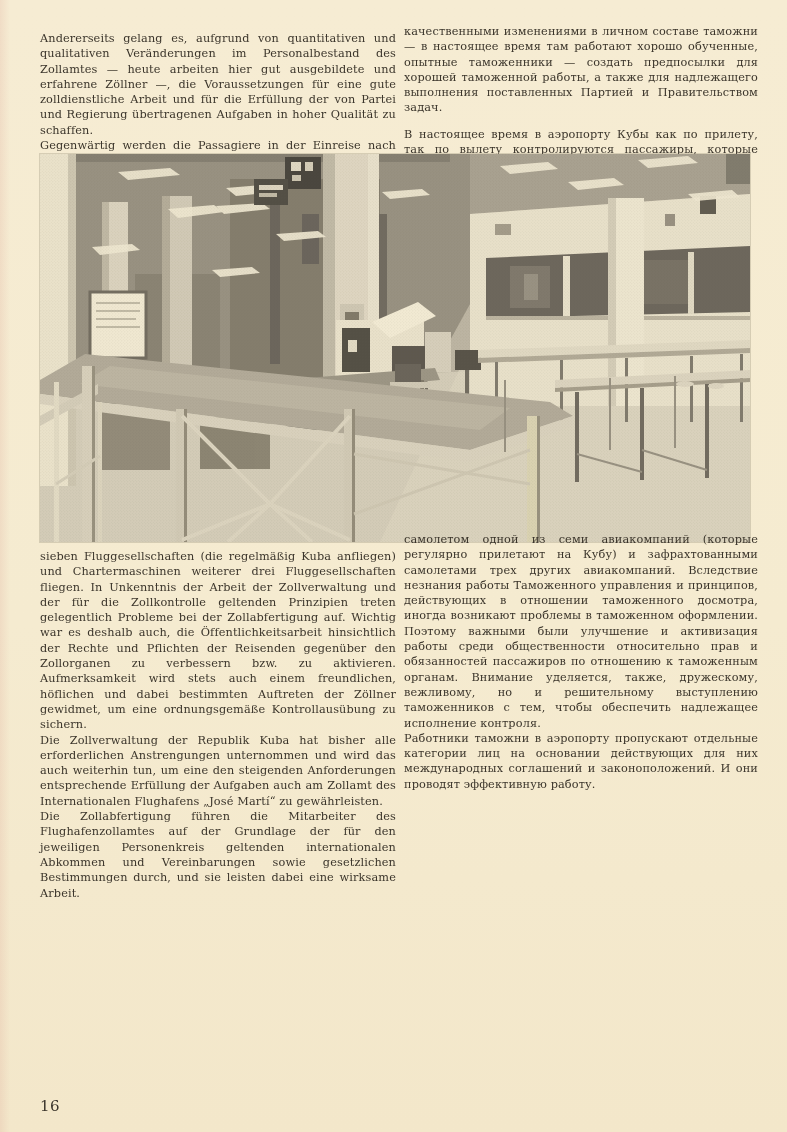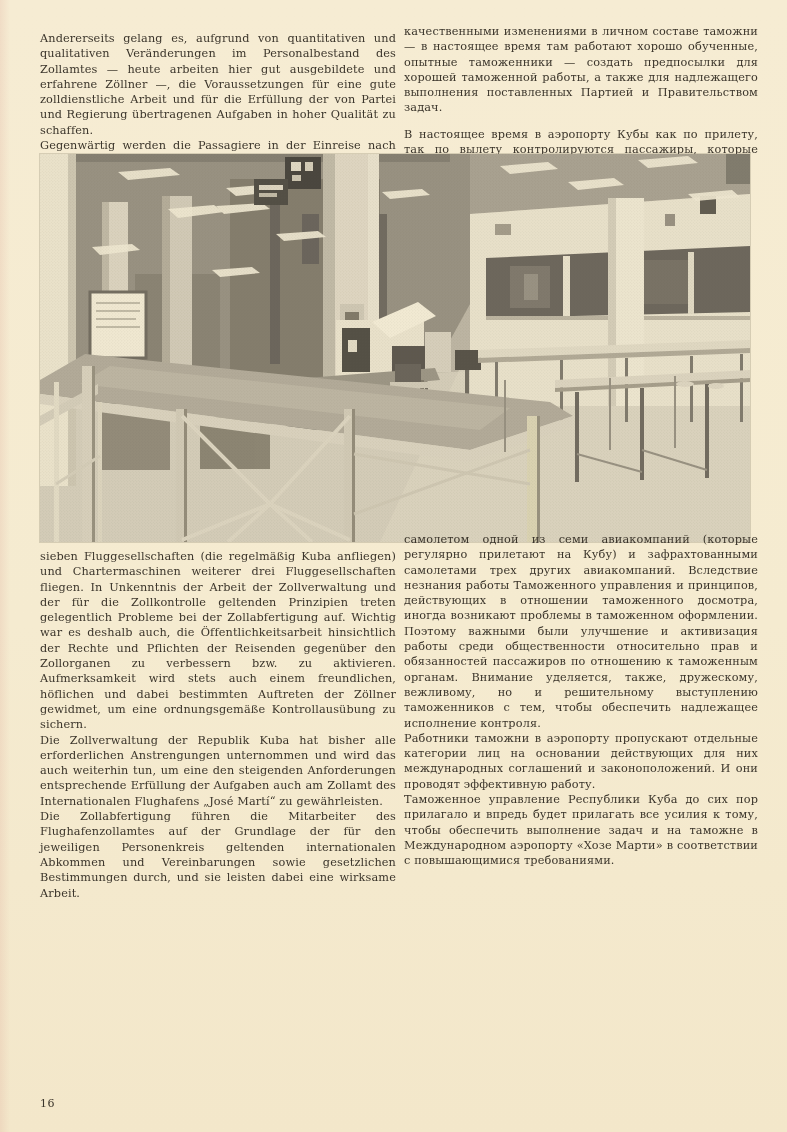--- a/index.html
+++ b/index.html
@@ -24,21 +24,21 @@
   .col-bot-left{left:40px;top:549px;width:356px;}
   .col-bot-right{left:404px;top:532px;width:354px;}
   figure.photo{
     position:absolute;left:40px;top:154px;width:710px;height:388px;margin:0;
     box-shadow:0 0 0 1px rgba(120,110,90,0.25);
     background:#b9b1a0;
   }
   figure.photo svg{display:block;width:100%;height:100%;}
   .pageno{
     position:absolute;left:40px;top:1097px;
-    color:#3b352b;font-size:11px;letter-spacing:0.5px;
+    color:#3b352b;font-size:15px;letter-spacing:0.5px;
   }
   
   .edge-tint{position:absolute;left:0;top:0;width:10px;height:1132px;
     background:linear-gradient(90deg,rgba(214,150,138,0.18),rgba(214,150,138,0));pointer-events:none;}
 </style>
 </head>
 <body>
 
 <div class="page">
 
@@ -252,18 +252,17 @@
 
   <div class="col col-bot-left" lang="de">
     <p>sieben Fluggesellschaften (die regelmäßig Kuba anfliegen) und Chartermaschinen weiterer drei Fluggesellschaften fliegen. In Unkenntnis der Arbeit der Zollverwaltung und der für die Zollkontrolle geltenden Prinzipien treten gelegentlich Probleme bei der Zollabfertigung auf. Wichtig war es deshalb auch, die Öffentlichkeitsarbeit hinsichtlich der Rechte und Pflichten der Reisenden gegenüber den Zollorganen zu verbessern bzw. zu aktivieren. Aufmerksamkeit wird stets auch einem freundlichen, höflichen und dabei bestimmten Auftreten der Zöllner gewidmet, um eine ordnungsgemäße Kontrollausübung zu sichern.</p>
     <p>Die Zollverwaltung der Republik Kuba hat bisher alle erforderlichen Anstrengungen unternommen und wird das auch weiterhin tun, um eine den steigenden Anforderungen entsprechende Erfüllung der Aufgaben auch am Zollamt des Internationalen Flughafens „José Martí“ zu gewährleisten.</p>
     <p>Die Zollabfertigung führen die Mitarbeiter des Flughafenzollamtes auf der Grundlage der für den jeweiligen Personenkreis geltenden internationalen Abkommen und Vereinbarungen sowie gesetzlichen Bestimmungen durch, und sie leisten dabei eine wirksame Arbeit.</p>
   </div>
 
   <div class="col col-bot-right" lang="ru">
     <p>самолетом одной из семи авиакомпаний (которые регулярно прилетают на Кубу) и зафрахтованными самолетами трех других авиакомпаний. Вследствие незнания работы Таможенного управления и принципов, действующих в отношении таможенного досмотра, иногда возникают проблемы в таможенном оформлении. Поэтому важными были улучшение и активизация работы среди общественности относительно прав и обязанностей пассажиров по отношению к таможенным органам. Внимание уделяется, также, дружескому, вежливому, но и решительному выступлению таможенников с тем, чтобы обеспечить надлежащее исполнение контроля.</p>
     <p>Работники таможни в аэропорту пропускают отдельные категории лиц на основании действующих для них международных соглашений и законоположений. И они проводят эффективную работу.</p>
-    <p>Таможенное управление Республики Куба до сих пор прилагало и впредь будет прилагать все усилия к тому, чтобы обеспечить выполнение задач и на таможне в Международном аэропорту «Хозе Марти» в соответствии с повышающимися требованиями.</p>
   </div>
 
   <div class="pageno">16</div>
 
 </div>
 
 </body></html>

